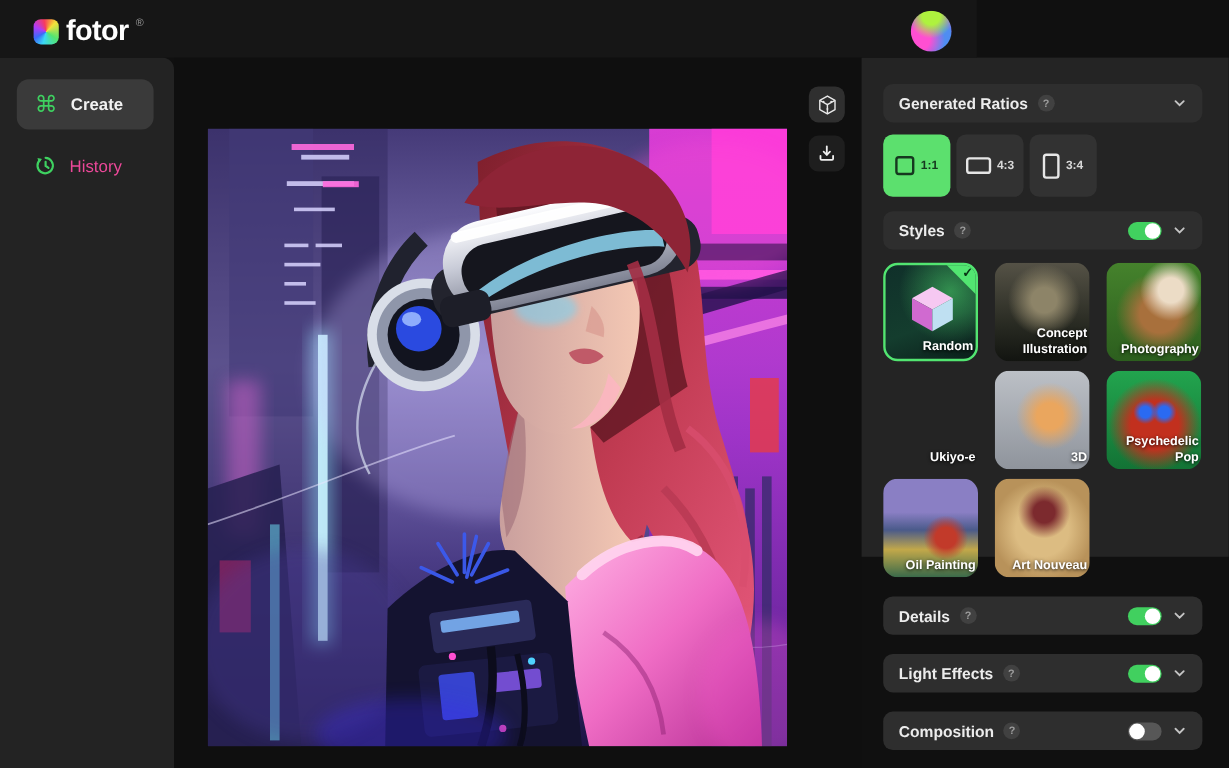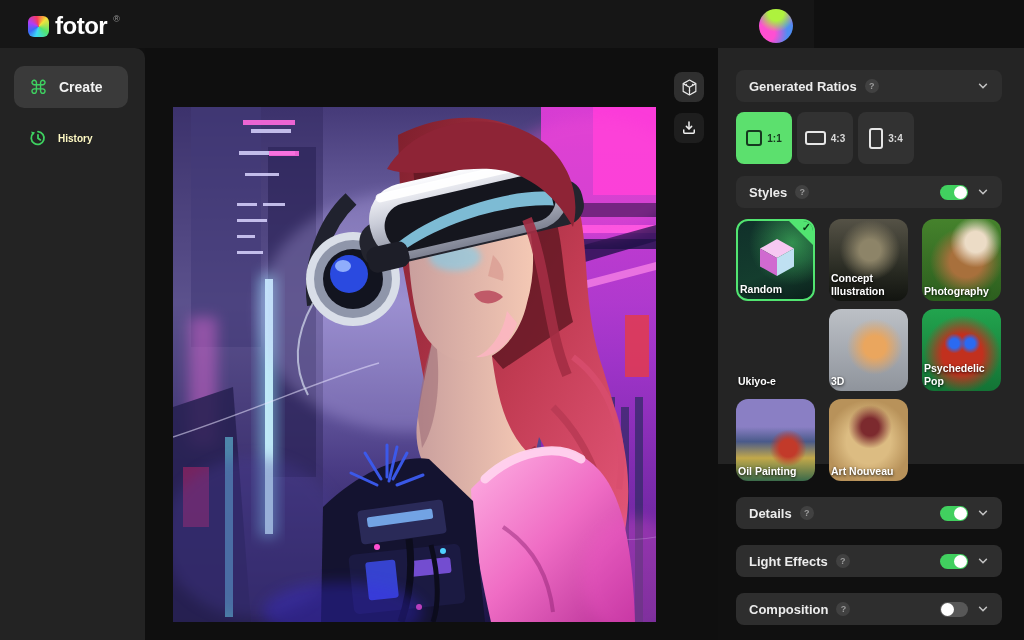--- a/index.html
+++ b/index.html
@@ -24,21 +24,21 @@
 
   
   .sidebar { position:absolute; left:0; top:48px; width:145px; height:592px; background:#232323;
              border-top-right-radius:10px; }
   .create-btn { position:absolute; left:14px; top:18px; width:114px; height:42px; background:#3a3a3a;
                 border-radius:10px; display:flex; align-items:center; gap:11px; padding-left:15px; cursor:pointer; }
   .cmd-glyph { color:#3ed160; font-size:19px; line-height:19px; }
   .create-label { color:#f2f2f2; font-size:14px; font-weight:bold; }
   .history-item { position:absolute; left:14px; top:70px; width:114px; height:40px;
                   display:flex; align-items:center; gap:11px; padding-left:15px; cursor:pointer; }
-  .history-label { color:#fef9c3; font-size:10px; font-weight:bold; }
+  .history-label { color:#ec4899; font-size:14px; font-weight:normal; }
 
   
   .canvas { position:absolute; left:145px; top:48px; width:573px; height:592px; background:#0f0f0f; }
   .gen-image { position:absolute; left:28px; top:59px; width:483px; height:515px; overflow:hidden; }
   .tool-btn { position:absolute; width:30px; height:30px; border-radius:8px; display:flex;
               align-items:center; justify-content:center; cursor:pointer; }
   .tool-cube { left:529px; top:24px; background:#2f2f2f; }
   .tool-download { left:529px; top:65px; background:#1e1e1e; }
 
   
@@ -67,21 +67,21 @@
   .ic-sq { width:16px; height:16px; border-color:#16381f; }
   .ic-ls { width:21px; height:14px; }
   .ic-pt { width:14px; height:21px; }
   .ratio-lb { font-size:10px; font-weight:bold; color:#d8d8d8; }
   .ratio-btn.sel .ratio-lb { color:#16381f; }
 
   
   .style-grid { position:absolute; left:18px; top:171px; width:266px; display:flex; flex-wrap:wrap; gap:8px 14px; }
   .tile { position:relative; width:79px; height:82px; border-radius:12px; overflow:hidden; cursor:pointer; }
   .tile.sel { border:2px solid #52e571; }
-  .tile-label { position:absolute; left:2px; right:2px; bottom:4px; text-align:left; color:#fff;
+  .tile-label { position:absolute; left:2px; right:2px; bottom:4px; text-align:right; color:#fff;
     font-size:10.5px; font-weight:bold; line-height:1.18; text-shadow:0 1px 3px rgba(0,0,0,.9); }
   .check-corner { position:absolute; top:-1px; right:-1px; width:26px; height:26px; background:#52e571;
     clip-path:polygon(0 0,100% 0,100% 100%); }
   .check-mark { position:absolute; top:0px; right:2px; color:#083414; font-size:11px; font-weight:bold; }
 
   .t-random { background:radial-gradient(circle at 72% 28%, rgba(82,229,113,.5), rgba(82,229,113,0) 55%),
               linear-gradient(160deg,#10302a,#143d2e 60%,#0b201b); }
   .cube-art { position:absolute; left:17px; top:13px; }
   .t-concept { background:radial-gradient(circle at 52% 38%, #8d8468 0 16%, rgba(0,0,0,0) 46%),
                linear-gradient(180deg,#555246,#272921 65%,#121410); }

